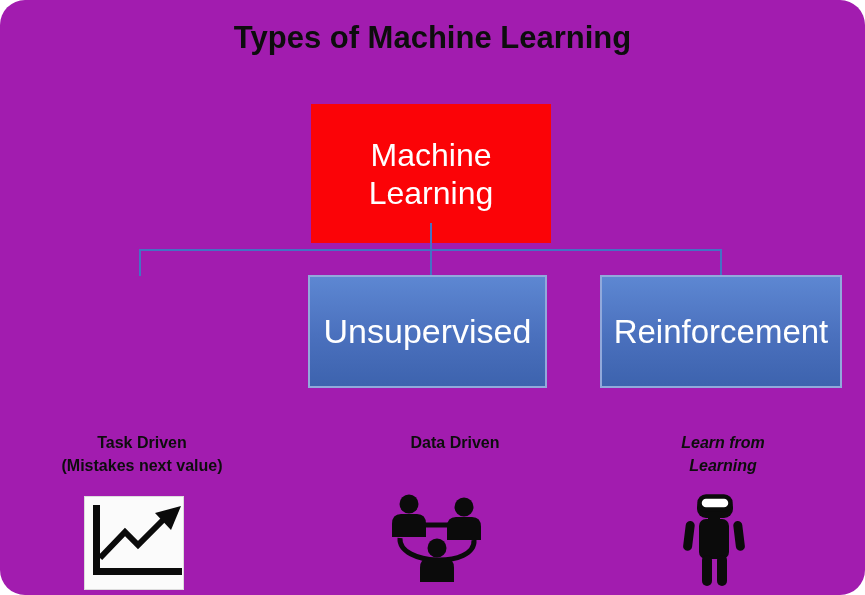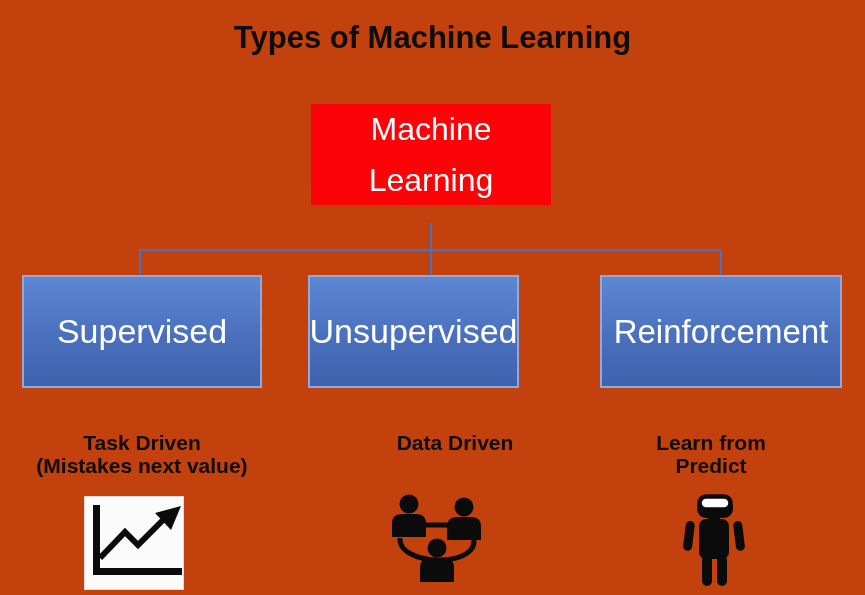--- a/index.html
+++ b/index.html
@@ -1,56 +1,57 @@
 <!DOCTYPE html>
 <html><head>
 <meta charset="utf-8">
 <style>
   html,body{margin:0;padding:0;background:#ffffff;}
   .canvas{
     position:relative;
     width:865px;height:595px;
-    background:#c2410c;
+    background:#a21caf;
     font-family:"Liberation Sans", sans-serif;
     overflow:hidden;
+    border-radius:25px;
   }
   .diagram-title{
     position:absolute;left:0;top:20px;width:865px;
     text-align:center;
     font-size:31px;font-weight:700;color:#0d0d0d;
     letter-spacing:0px;
   }
   .root-box{
-    position:absolute;left:311px;top:104px;width:240px;height:101px;
+    position:absolute;left:311px;top:104px;width:240px;height:139px;
     background:#fb0307;
     display:flex;align-items:center;justify-content:center;
     text-align:center;
-    color:#ffffff;font-size:32px;line-height:51px;font-weight:400;
+    color:#ffffff;font-size:32px;line-height:38px;font-weight:400;
     padding:0 30px;box-sizing:border-box;
   }
   .branch-box{
     position:absolute;top:275px;height:113px;
     background:linear-gradient(180deg,#5d87d2 0%,#4a70bd 55%,#3d63ae 100%);
     border:2px solid #91a9db;box-sizing:border-box;
     display:flex;align-items:center;justify-content:center;
     color:#ffffff;font-size:34px;font-weight:400;
     white-space:nowrap;
   }
   .box-supervised{left:22px;width:240px;}
-  .box-unsupervised{left:308px;width:211px;}
+  .box-unsupervised{left:308px;width:239px;}
   .box-reinforcement{left:600px;width:242px;font-size:33px;}
   .connector{position:absolute;background:#4472c4;}
   .desc{
     position:absolute;top:431px;width:250px;
     text-align:center;
-    font-size:21px;line-height:23px;font-weight:700;color:#0d0d0d;
+    font-size:16px;line-height:23px;font-weight:700;color:#0d0d0d;
   }
   .desc-1{left:17px;}
   .desc-2{left:330px;}
-  .desc-3{left:586px;}
+  .desc-3{left:598px;font-style:italic;}
   .icon{position:absolute;}
   .icon-1{left:84px;top:496px;width:100px;height:94px;}
   .icon-2{left:391px;top:494px;width:92px;height:88px;}
   .icon-3{left:683px;top:494px;width:62px;height:94px;}
 </style>
 </head>
 <body>
 
 <div class="canvas">
 
@@ -58,40 +59,37 @@
 
   <div class="root-box">
     <span>Machine Learning</span>
   </div>
 
   <div class="connector" style="left:430px;top:223px;width:2px;height:53px;"></div>
   <div class="connector" style="left:139px;top:249px;width:583px;height:2px;"></div>
   <div class="connector" style="left:139px;top:249px;width:2px;height:27px;"></div>
   <div class="connector" style="left:720px;top:249px;width:2px;height:27px;"></div>
 
-  <div class="branch-box box-supervised">
-    <span>Supervised</span>
-  </div>
   <div class="branch-box box-unsupervised">
     <span>Unsupervised</span>
   </div>
   <div class="branch-box box-reinforcement">
     <span>Reinforcement</span>
   </div>
 
   <div class="desc desc-1">
     <div>Task Driven</div>
     <div>(Mistakes next value)</div>
   </div>
   <div class="desc desc-2">
     <div>Data Driven</div>
   </div>
   <div class="desc desc-3">
     <div>Learn from</div>
-    <div>Predict</div>
+    <div>Learning</div>
   </div>
 
   <svg class="icon icon-1" viewBox="0 0 100 94" xmlns="http://www.w3.org/2000/svg">
     <rect x="0.5" y="0.5" width="99" height="93" fill="#fbfbfb" stroke="#dcdcdc" stroke-width="1"></rect>
     <rect x="9" y="9" width="7" height="70" fill="#0b0b0b"></rect>
     <rect x="9" y="72" width="89" height="7" fill="#0b0b0b"></rect>
     <path d="M16 62 L41 36 L54 49 L80 23" stroke="#0b0b0b" stroke-width="6" fill="none"></path>
     <polygon points="97,10 71,17 87,34" fill="#0b0b0b"></polygon>
   </svg>
 

